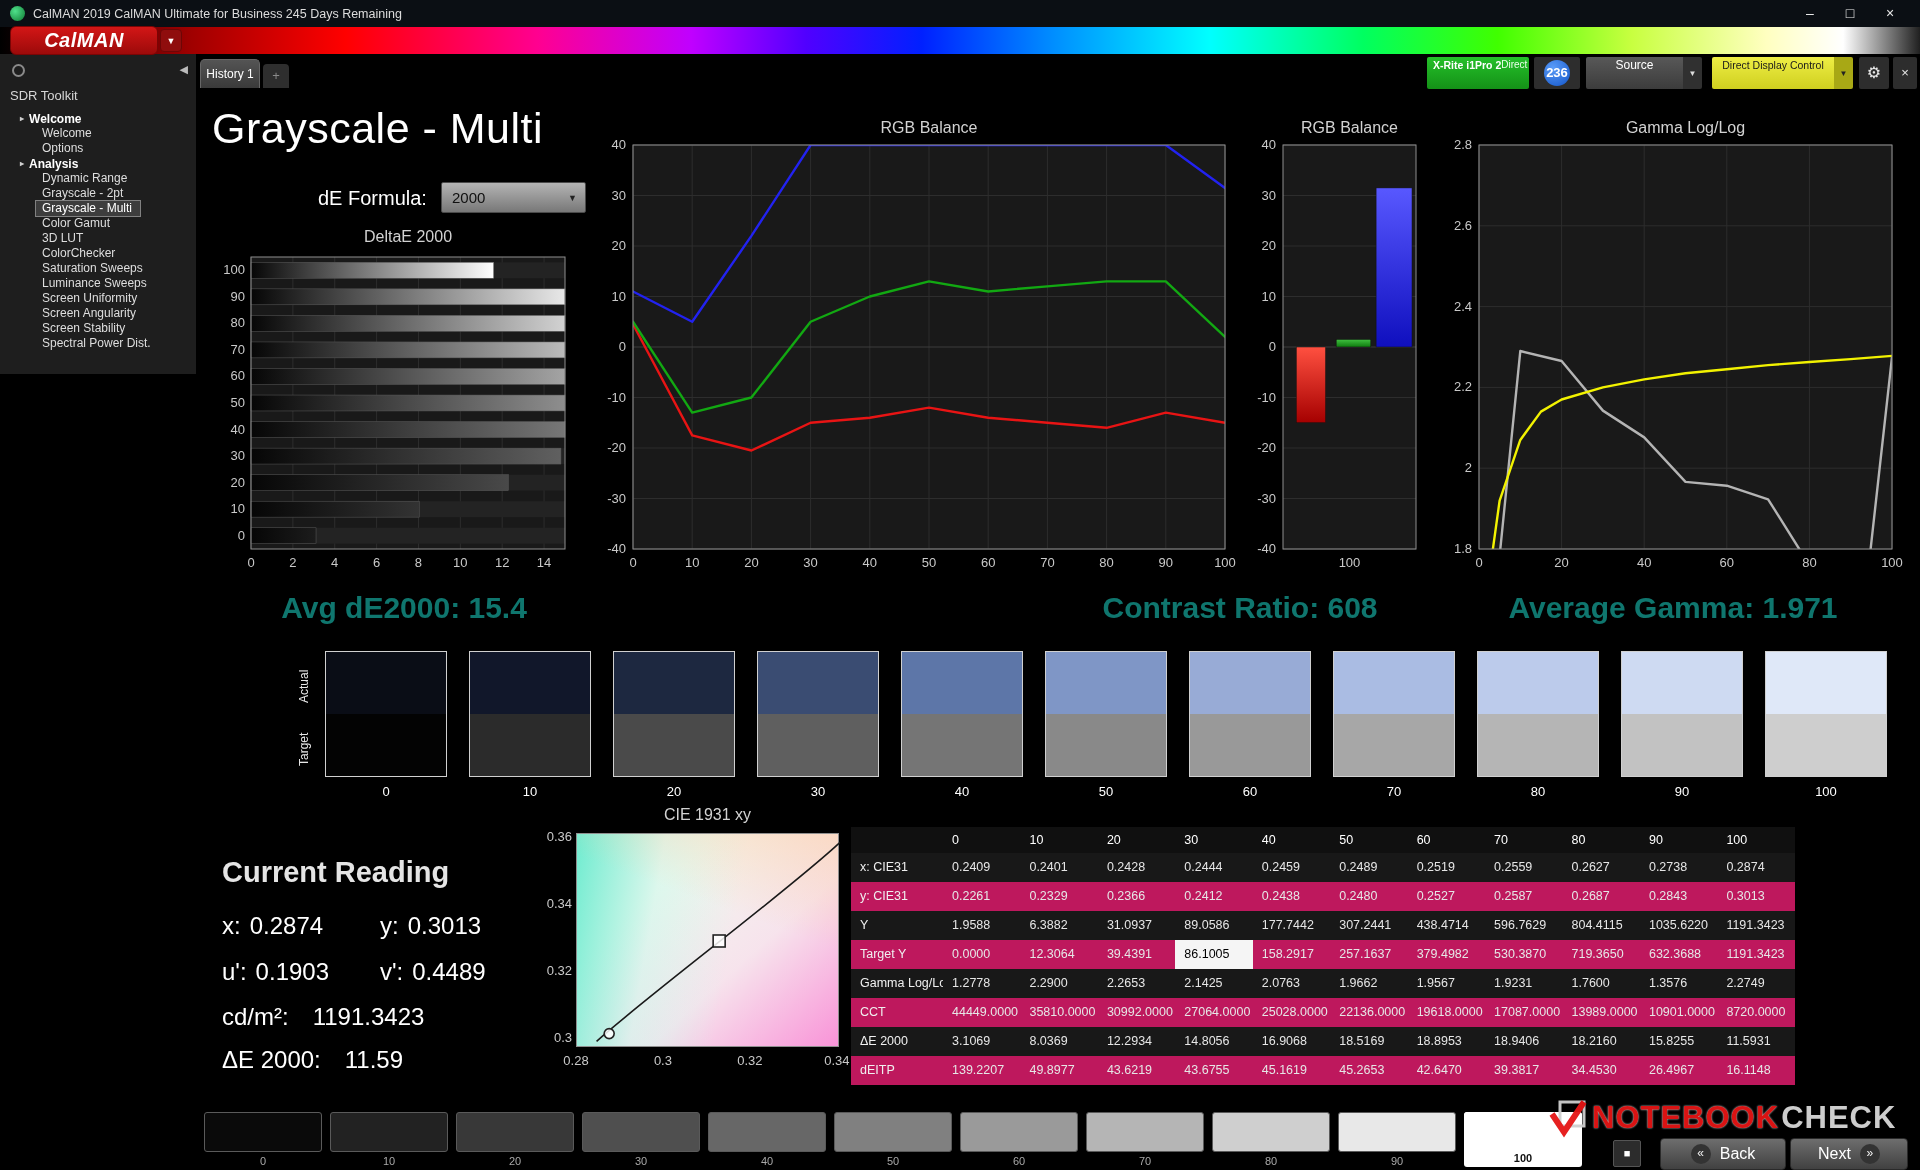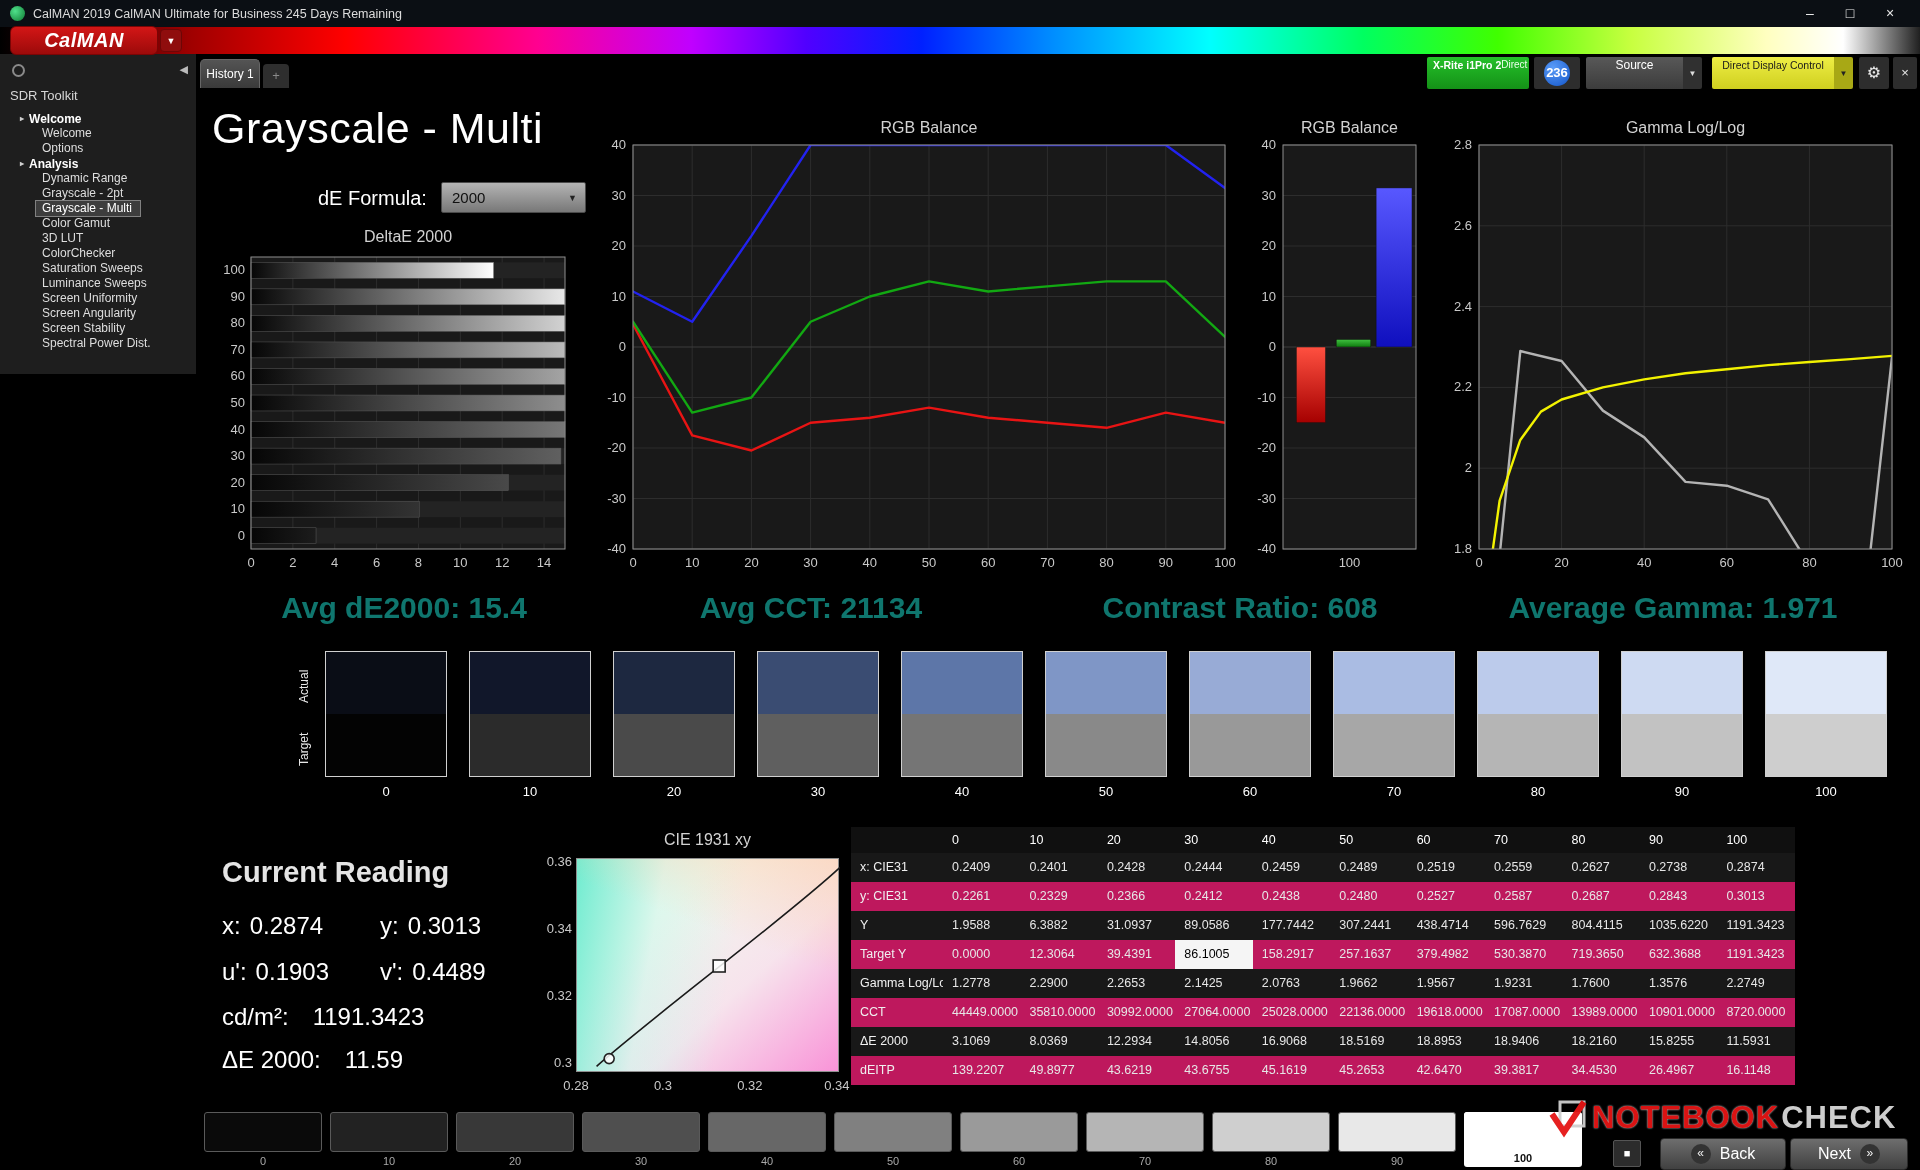--- a/index.html
+++ b/index.html
@@ -80,21 +80,21 @@
   .half { flex:1; }
   .swatch-label { text-align:center; color:#fff; font-size:13px; margin-top:7px; }
 
   
   .cr-title { position:absolute; left:222px; top:856px; color:#e5e5e5; font-size:29px; font-weight:600; }
   .cr-line { position:absolute; left:222px; color:#fff; font-size:24px; display:flex; }
   .cr-pair { width:158px; display:flex; gap:9px; }
   .cr-pair.wide { width:auto;gap:24px; }
 
   
-  .cie-wrap { position:absolute; left:530px; top:831px; width:330px; height:264px; }
+  .cie-wrap { position:absolute; left:530px; top:806px; width:330px; height:264px; }
   .cie-title { left:46px; top:0; width:263px; position:absolute; }
   .cie-plot { position:absolute; left:46px; top:27px; width:263px; height:214px; border:1px solid #8f8f8f;
     background:
       linear-gradient(200deg, rgba(255,205,165,.55) 0%, rgba(255,255,255,0) 38%),
       linear-gradient(100deg, rgba(98,235,205,.9) 0%, rgba(190,248,235,.42) 30%, rgba(255,255,255,0) 58%),
       linear-gradient(318deg, rgba(250,130,212,.85) 0%, rgba(252,198,234,.4) 38%, rgba(255,255,255,0) 72%),
       #f3f7ee; }
   .cie-tick { position:absolute; color:#c9c9c9; font-size:13px; }
   .cie-tick.y { left:0; width:42px; text-align:right; }
   .cie-tick.x { top:247px; width:40px; text-align:center; }
@@ -449,21 +449,20 @@
             <rect x="36" y="5" width="413" height="404"></rect>
           </clipPath>
         </defs>
         <polyline points="36,619.9688000000001 77.30000000000001,211.03999999999996 118.60000000000001,221.01880000000003 159.89999999999998,270.63 201.20000000000002,297.3748000000001 242.5,341.8552 283.79999999999995,345.6932 325.09999999999997,359.2676 366.40000000000003,425.16 407.7,587.7296 449,217.14039999999991" fill="none" stroke="#b4b4b4" stroke-width="2.4" stroke-linejoin="round" stroke-linecap="round" clip-path="url(#cp-gamma)"></polyline>
         <polyline points="36,530.2 44.26,449.40000000000003 56.650000000000006,360.52000000000004 77.30000000000001,299.9200000000001 97.94999999999999,271.64 118.60000000000001,259.52000000000004 159.89999999999998,247.3999999999999 201.20000000000002,239.3199999999999 242.5,233.26000000000002 283.79999999999995,229.21999999999994 325.09999999999997,225.18 366.40000000000003,221.948 407.7,219.11999999999998 449,215.88799999999998" fill="none" stroke="#f2f200" stroke-width="2.4" stroke-linejoin="round" stroke-linecap="round" clip-path="url(#cp-gamma)"></polyline>
         <rect x="36" y="5" width="413" height="404" fill="none" stroke="#8f8f8f" stroke-width="1"></rect>
       </svg>
   </div>
 
   <div class="stat" style="left:194px;">Avg dE2000: 15.4</div>
-  <div class="stat" style="left:601px;">Avg CCT: 21134</div>
   <div class="stat" style="left:1030px;">Contrast Ratio: 608</div>
   <div class="stat" style="left:1463px;">Average Gamma: 1.971</div>
 
   <div class="rot-label" style="top:655px;">Actual</div>
   <div class="rot-label" style="top:718px;">Target</div>
   <div id="swatch-row">
       <div class="swatch">
         <div class="swatch-box">
           <div class="half" style="background: rgb(10, 13, 22);"></div>
           <div class="half" style="background: rgb(3, 3, 3);"></div>

